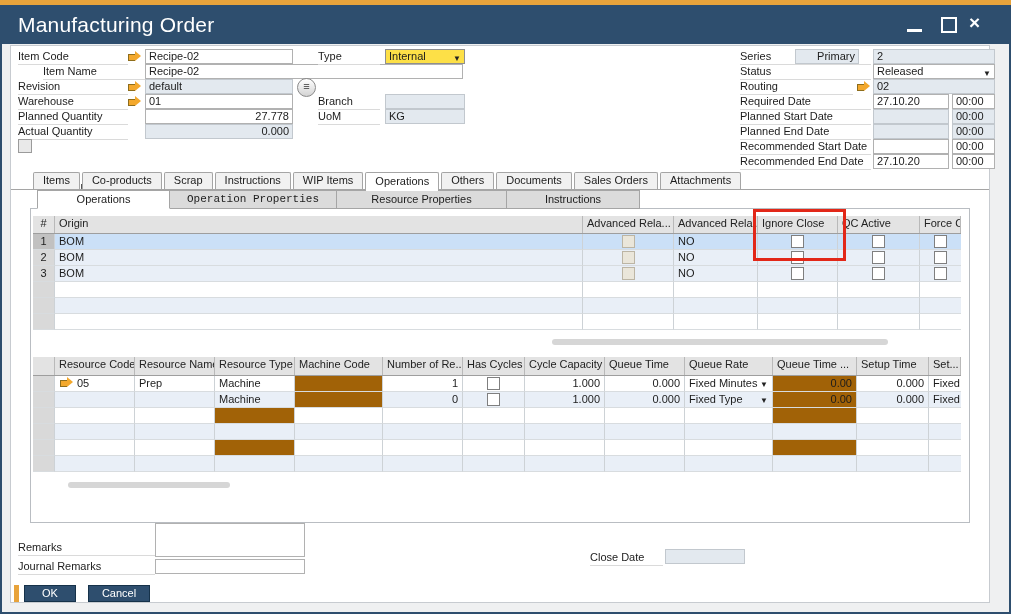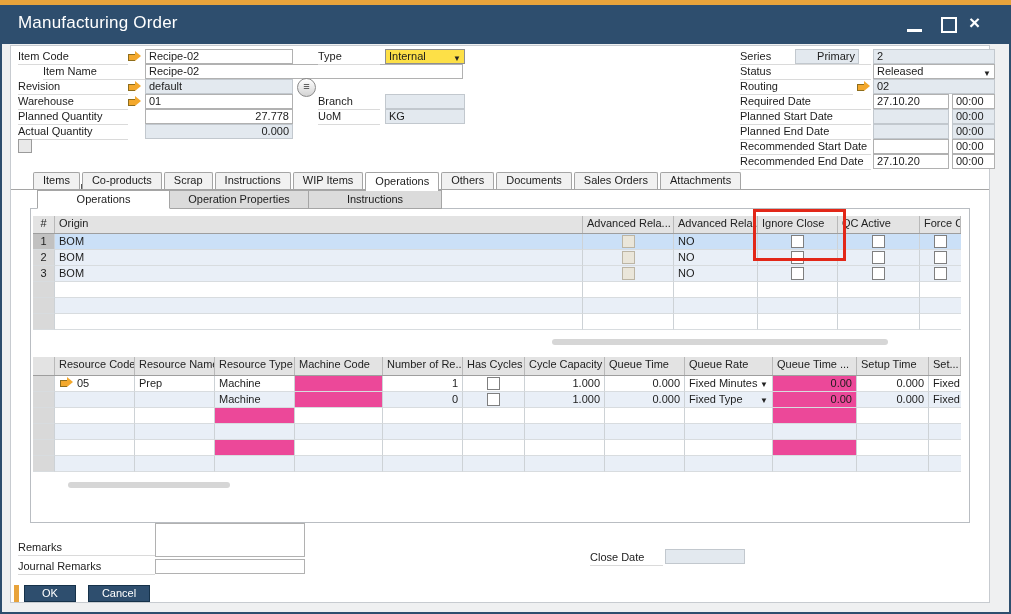--- a/index.html
+++ b/index.html
@@ -1,19 +1,19 @@
 <!DOCTYPE html>
 <html><head>
 <meta charset="utf-8">
 <style>
   html,body{margin:0;padding:0;background:#d7d7d7;font-family:"Liberation Sans",sans-serif;font-size:11px;color:#1c1c1c;}
   #win{position:relative;width:1011px;height:614px;background:#2E4E6E;overflow:hidden;}
   .gold-strip{position:absolute;left:0;top:0;width:1011px;height:5px;background:#E8A33B;}
   .titlebar{position:absolute;left:2px;top:5px;width:1007px;height:39px;background:#2E4E6E;}
-  .app-title{position:absolute;left:16px;top:8px;color:#ffffff;font-size:17px;letter-spacing:.2px;}
+  .app-title{position:absolute;left:16px;top:8px;color:#ffffff;font-size:21px;letter-spacing:.2px;}
   .winbtn{position:absolute;top:0;width:28px;height:39px;cursor:default;}
   .min-glyph{position:absolute;left:7px;top:24px;width:15px;height:3px;background:#fff;}
   .max-glyph{position:absolute;left:8px;top:12px;width:12px;height:12px;border:2px solid #fff;}
   .close-glyph{position:absolute;left:6px;top:7px;color:#fff;font-size:19px;font-weight:bold;}
   .client{position:absolute;left:2px;top:44px;width:1007px;height:568px;background:#eff0f1;}
   .panel{position:absolute;left:8px;top:1px;width:978px;height:556px;background:#ffffff;border:1px solid #c7cbd0;}
 
   
   .lbl{position:absolute;height:14px;line-height:13px;border-bottom:1px solid #dadada;color:#1c1c1c;white-space:nowrap;overflow:hidden;}
   .lbl.nline{border-bottom:none;margin-top:40px;}
@@ -42,21 +42,21 @@
   
   .grid{position:absolute;background:#fff;overflow:hidden;}
   .grow{display:flex;height:16px;}
   .grow.hdr{height:17px;background:#e3e3e3;border-bottom:1px solid #9e9e9e;}
   .gc{box-sizing:border-box;border-right:1px solid #cdd2d6;border-bottom:1px solid #d8dcdf;padding:1px 4px;line-height:13px;white-space:nowrap;overflow:hidden;flex:none;}
   .hdr .gc{border-right:1px solid #b9b9b9;border-bottom:none;color:#222;}
   .gc.cen{text-align:center;padding:1px 1px;}
   .gc.rt{text-align:right;}
   .gc.numcol{background:#d9d9d9;text-align:center;padding:1px 1px;}
   .gc.numcol.sel{background:#c1c1c1;}
-  .gc.tint{background:#ec4899;}
+  .gc.tint{background:#a16207;}
   .rsel{background:#cbe0f7;}
   .ralt{background:#e9eff7;}
   .cb{display:inline-block;width:11px;height:11px;background:#fff;border:1px solid #7f7f7f;vertical-align:-1px;}
   .dbox{display:inline-block;width:11px;height:11px;background:#eae6da;border:1px solid #bcb5a4;vertical-align:-1px;}
   .cell-dd{float:right;font-size:8px;color:#222;margin-top:1px;}
   
   .t1c1{width:22px;} .t1c2{width:528px;} .t1c3{width:91px;} .t1c4{width:84px;} .t1c5{width:80px;} .t1c6{width:82px;} .t1c7{width:41px;border-right:none;}
   
   .t2c0{width:22px;} .t2c1{width:80px;} .t2c2{width:80px;} .t2c3{width:80px;} .t2c4{width:88px;} .t2c5{width:80px;} .t2c6{width:62px;} .t2c7{width:80px;} .t2c8{width:80px;} .t2c9{width:88px;} .t2c10{width:84px;} .t2c11{width:72px;} .t2c12{width:32px;border-right:none;text-align:center;}
   .sbar{position:absolute;height:6px;background:#d6d6d6;border-radius:3px;}
@@ -174,21 +174,22 @@
         <div class="mtab">WIP Items</div>
         <div class="mtab active">Operations</div>
         <div class="mtab">Others</div>
         <div class="mtab">Documents</div>
         <div class="mtab">Sales Orders</div>
         <div class="mtab">Attachments</div>
       </div>
 
       <div class="subtabs">
         <div class="stab active" style="width:133px;">Operations</div>
-        <div class="stab" style="width:139px;">Operation Properties</div>
+        <div class="stab" style="width:167px;font-family:Liberation Mono, monospace;">Operation Properties</div>
+        <div class="stab" style="width:170px;">Resource Properties</div>
         <div class="stab" style="width:133px;">Instructions</div>
       </div>
 
       <div class="frame"></div>
 
       <div class="grid" style="left:22px;top:170px;width:928px;">
         <div class="grow hdr">
           <div class="gc t1c1 cen">#</div>
           <div class="gc t1c2">Origin</div>
           <div class="gc t1c3">Advanced Rela...</div>

